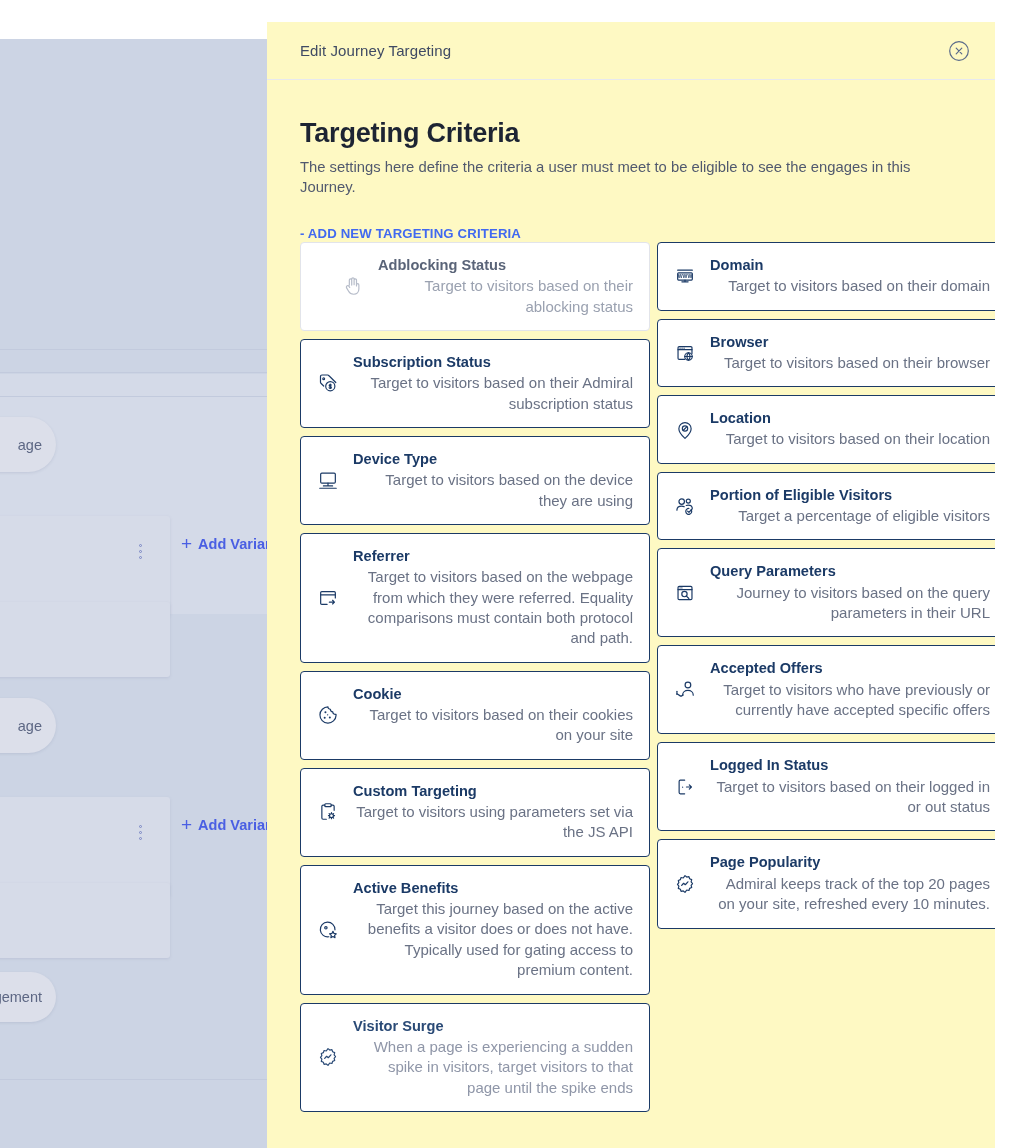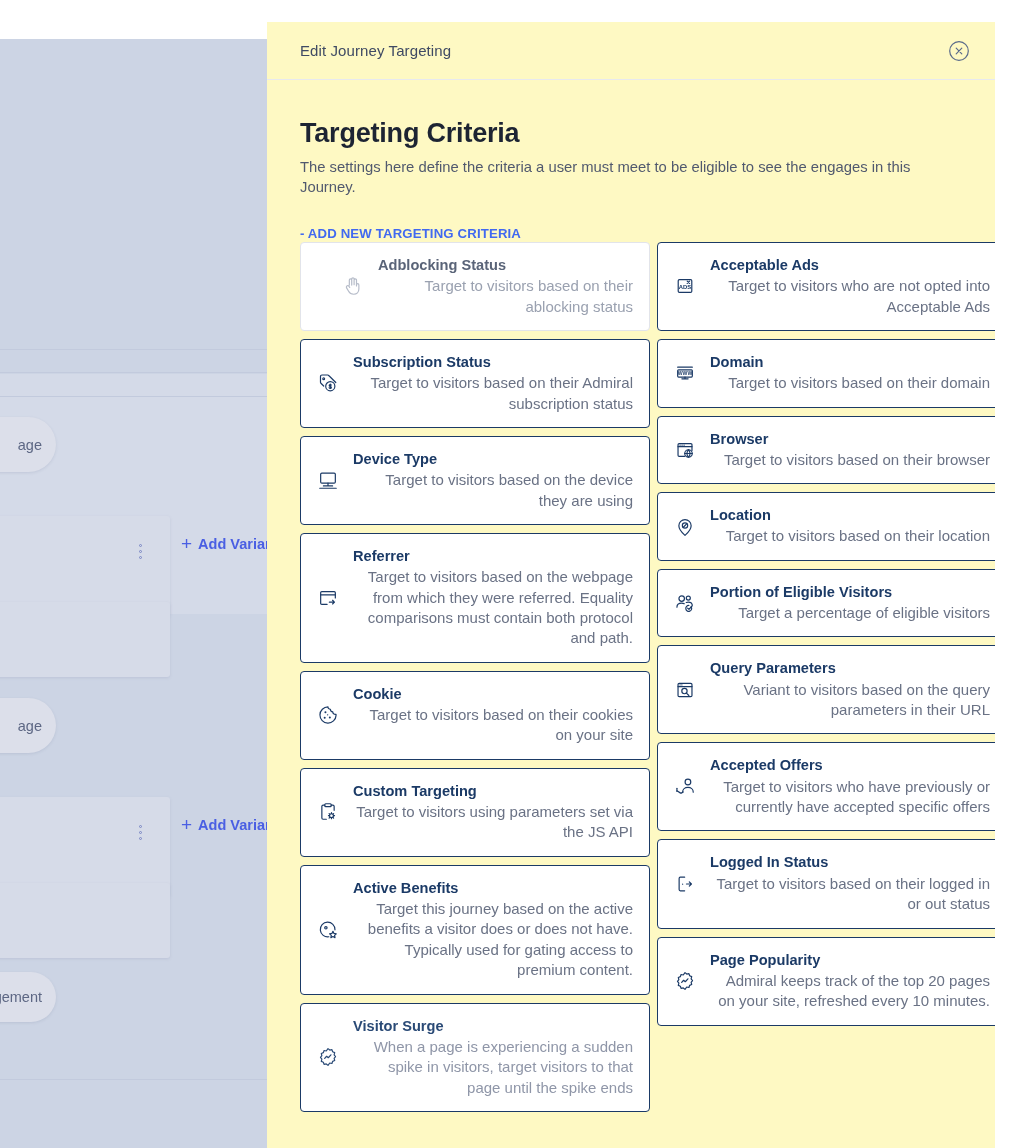--- a/index.html
+++ b/index.html
@@ -383,33 +383,20 @@
               <div class="card-text">
                 <div class="card-title">Visitor Surge</div>
                 <div class="card-desc">When a page is experiencing a sudden spike in visitors, target visitors to that page until the spike ends</div>
               </div>
             </div>
           </div>
         <div class="grid-col" id="col-right">
             <div class="criteria-card">
               <div class="card-icon">
                 <svg width="22" height="22" viewBox="0 0 24 24">
-                  <rect stroke="currentColor" fill="none" stroke-width="1.3" stroke-linecap="round" stroke-linejoin="round" x="4.6" y="5" width="14.8" height="14" rx="1.3"></rect>
-                  <text x="12" y="15.4" text-anchor="middle" font-size="6.4" font-weight="bold" fill="currentColor" font-family="'Liberation Sans',sans-serif">ADS</text>
-                  <path stroke="currentColor" fill="none" stroke-width="1.3" stroke-linecap="round" stroke-linejoin="round" d="M14.4 6.6l2.6 2.6m0-2.6-2.6 2.6"></path>
-                </svg>
-              </div>
-              <div class="card-text">
-                <div class="card-title">Acceptable Ads</div>
-                <div class="card-desc">Target to visitors who are not opted into Acceptable Ads</div>
-              </div>
-            </div>
-            <div class="criteria-card">
-              <div class="card-icon">
-                <svg width="22" height="22" viewBox="0 0 24 24">
                   <path stroke="currentColor" fill="none" stroke-width="1.3" stroke-linecap="round" stroke-linejoin="round" d="M4 5.6h16"></path>
                   <rect stroke="currentColor" fill="none" stroke-width="1.3" stroke-linecap="round" stroke-linejoin="round" x="4" y="8.6" width="16" height="7.8" rx="1"></rect>
                   <text x="12" y="14.2" text-anchor="middle" font-size="5.6" font-weight="bold" fill="currentColor" font-family="'Liberation Sans',sans-serif">WWW</text>
                   <path stroke="currentColor" fill="none" stroke-width="1.3" stroke-linecap="round" stroke-linejoin="round" d="M12 16.4v2M8.6 18.4h6.8"></path>
                 </svg>
               </div>
               <div class="card-text">
                 <div class="card-title">Domain</div>
                 <div class="card-desc">Target to visitors based on their domain</div>
               </div>
@@ -463,21 +450,21 @@
                 <svg width="22" height="22" viewBox="0 0 24 24">
                   <rect stroke="currentColor" fill="none" stroke-width="1.3" stroke-linecap="round" stroke-linejoin="round" x="4.4" y="4.8" width="15.2" height="14.4" rx="1.3"></rect>
                   <path stroke="currentColor" fill="none" stroke-width="1.3" stroke-linecap="round" stroke-linejoin="round" d="M4.4 8.3h15.2"></path>
                   <path stroke="currentColor" fill="none" stroke-width="1.3" stroke-linecap="round" stroke-linejoin="round" d="M6.6 6.5h.02M8.6 6.5h.02"></path>
                   <circle stroke="currentColor" fill="none" stroke-width="1.3" stroke-linecap="round" stroke-linejoin="round" cx="11.4" cy="13.2" r="2.9"></circle>
                   <path stroke="currentColor" fill="none" stroke-width="1.3" stroke-linecap="round" stroke-linejoin="round" d="M13.6 15.4l2.6 2.6"></path>
                 </svg>
               </div>
               <div class="card-text">
                 <div class="card-title">Query Parameters</div>
-                <div class="card-desc">Variant to visitors based on the query parameters in their URL</div>
+                <div class="card-desc">Journey to visitors based on the query parameters in their URL</div>
               </div>
             </div>
             <div class="criteria-card">
               <div class="card-icon">
                 <svg width="22" height="22" viewBox="0 0 24 24">
                   <circle stroke="currentColor" fill="none" stroke-width="1.3" stroke-linecap="round" stroke-linejoin="round" cx="15.2" cy="6.6" r="3.1"></circle>
                   <path stroke="currentColor" fill="none" stroke-width="1.3" stroke-linecap="round" stroke-linejoin="round" d="M9.4 17.6c0-3.2 2.6-5.2 5.8-5.2s5.8 2 5.8 5.2"></path>
                   <path stroke="currentColor" fill="none" stroke-width="1.3" stroke-linecap="round" stroke-linejoin="round" d="M3.2 16.2l3.6 2.2c.5.3 1.1.3 1.6 0l1.6-1"></path>
                   <path stroke="currentColor" fill="none" stroke-width="1.3" stroke-linecap="round" stroke-linejoin="round" d="M3.2 13.4v3.4"></path>
                 </svg>

